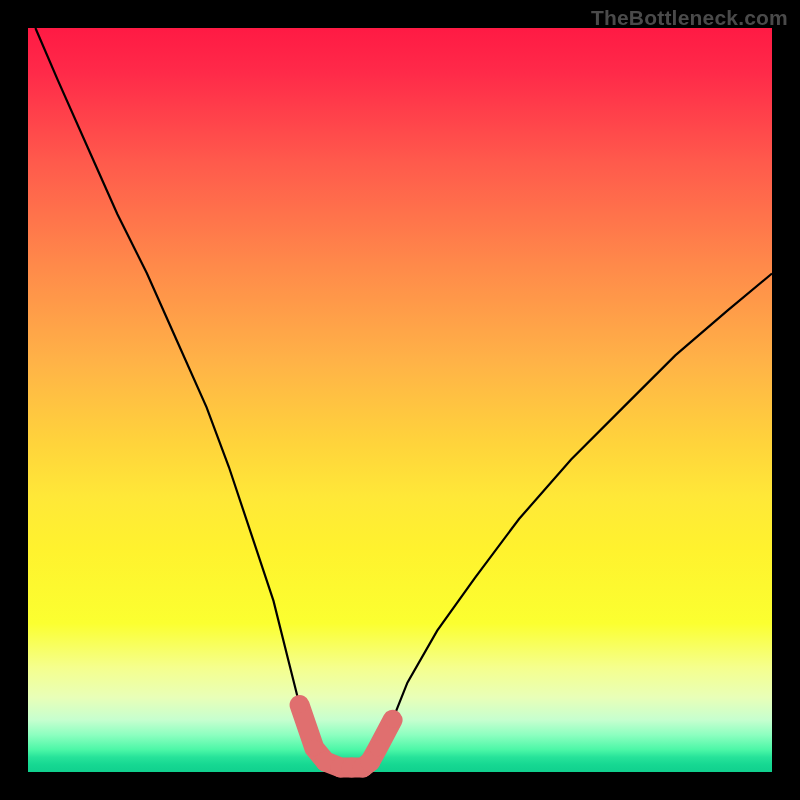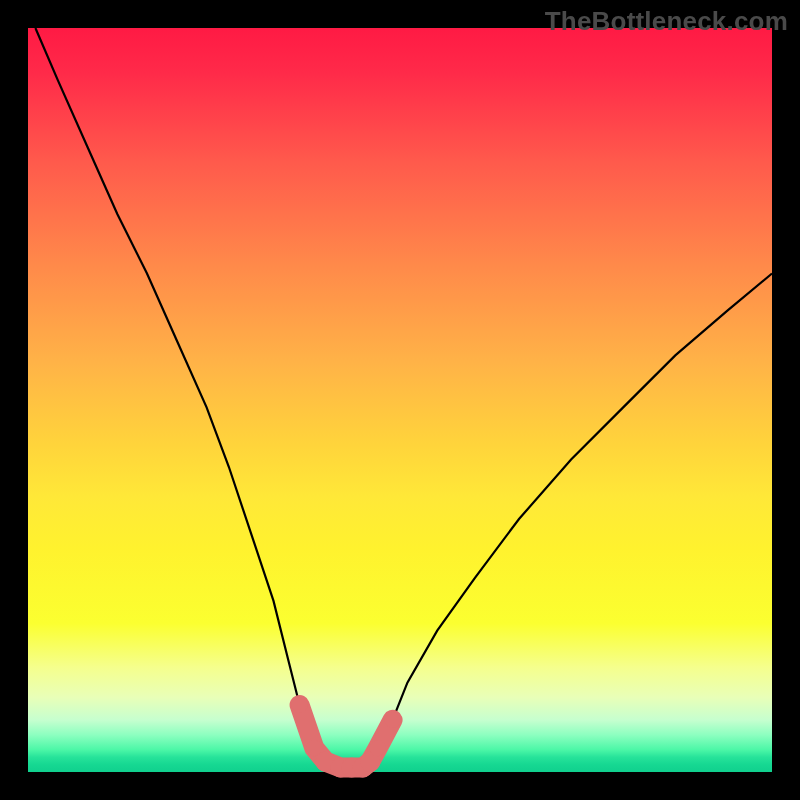--- a/index.html
+++ b/index.html
@@ -34,21 +34,21 @@
       #4cf7a7 97%,
       #27e39a 98%,
       #16d892 99%,
       #10d08e 100%
     );
   }
   .watermark {
     position: absolute;
     top: 6px;
     right: 12px;
-    font-size: 26px;
+    font-size: 21px;
     font-weight: 600;
     letter-spacing: 0.2px;
     color: #4a4a4a;
     user-select: none;
     margin-left: 12px;
   }
   svg.plot {
     position: absolute;
     left: 28px;
     top: 28px;

